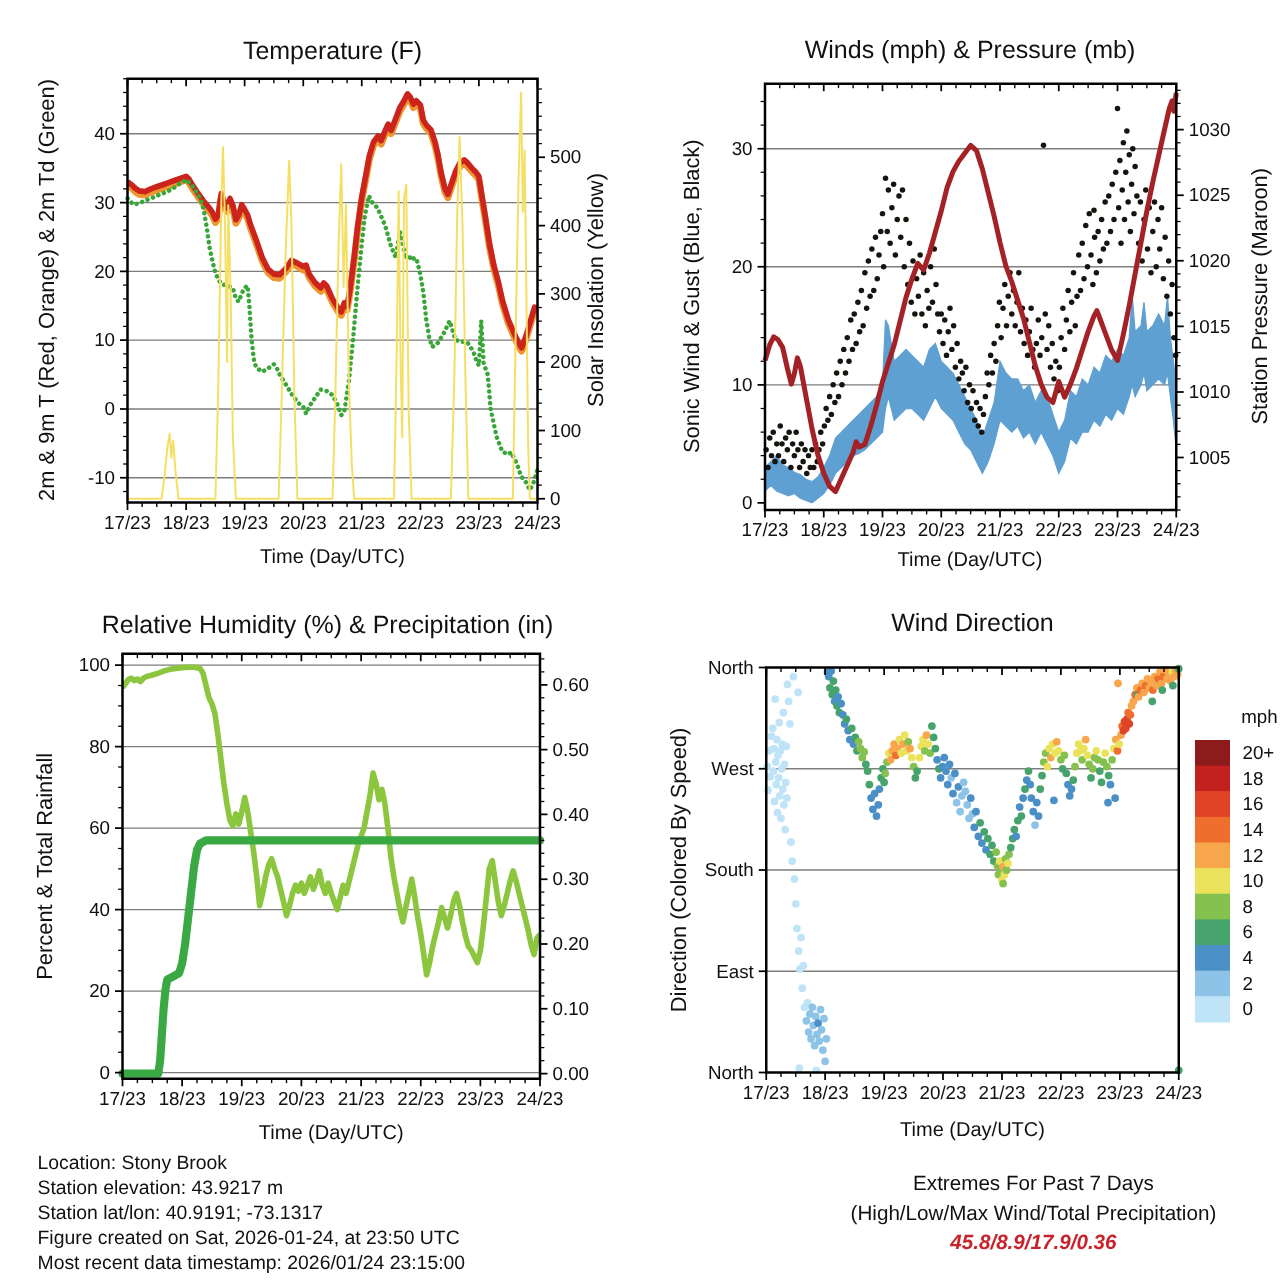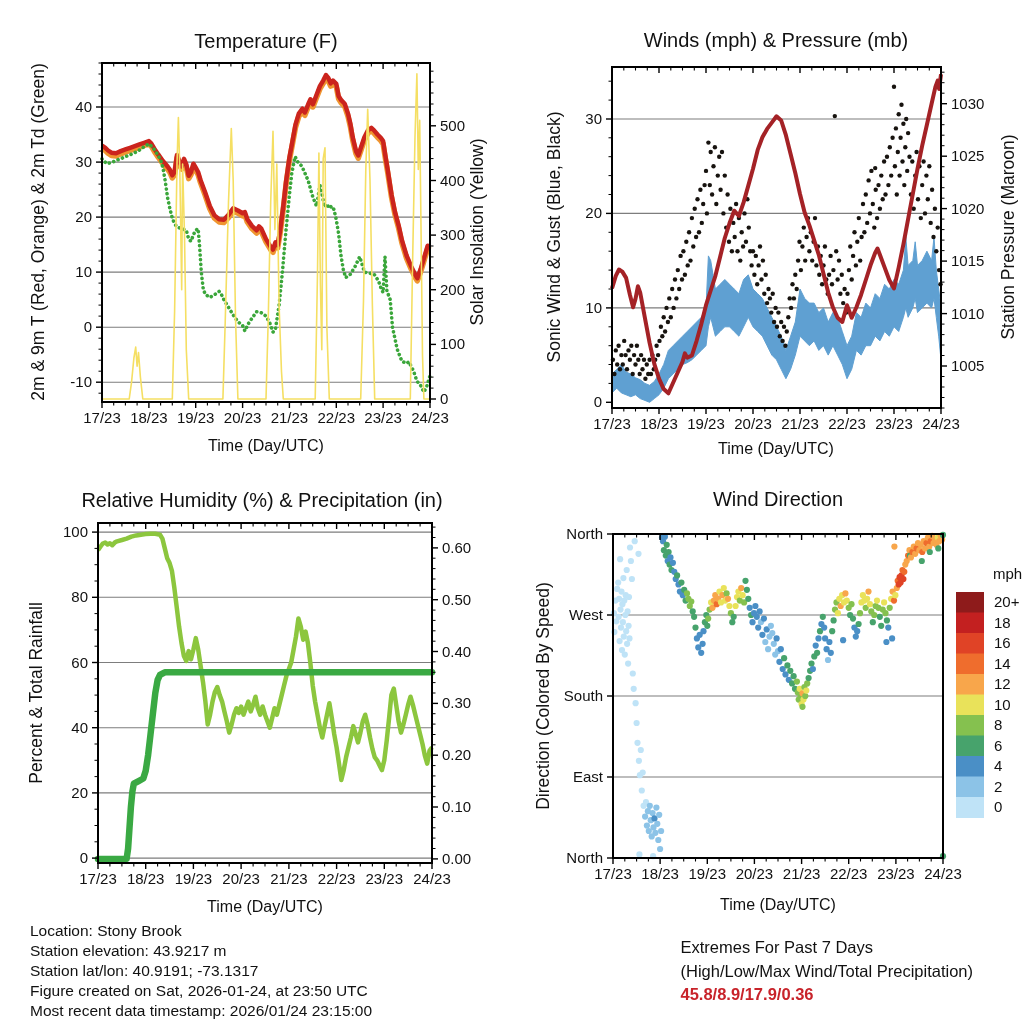--- a/index.html
+++ b/index.html
@@ -4,21 +4,21 @@
 <style>
   html,body{margin:0;padding:0;background:#fff;}
   #stage{position:relative;width:1024px;height:1024px;background:#fff;overflow:hidden;
          font-family:"Liberation Sans",sans-serif;color:#111;}
   #chart-canvas{position:absolute;left:0;top:0;}
   .chart-title{position:absolute;transform:translateX(-50%);font-size:20px;white-space:nowrap;text-align:right;}
   .xlab{position:absolute;transform:translateX(-50%);font-size:16px;white-space:nowrap;}
   .ylab{position:absolute;transform:translate(-50%,-50%) rotate(-90deg);font-size:17.5px;white-space:nowrap;}
   .mph{position:absolute;font-size:15px;}
   .footer-left{position:absolute;left:30px;top:921px;font-size:15.5px;line-height:20px;}
-  .footer-right{position:absolute;right:51px;top:936px;font-size:16.5px;line-height:23.5px;text-align:left;}
+  .footer-right{position:absolute;right:51px;top:936px;font-size:16.5px;line-height:23.5px;text-align:center;}
   .footer-right .extremes{font-weight:bold;}
   svg text{font-family:"Liberation Sans",sans-serif;font-size:15px;fill:#111;}
 </style>
 </head>
 <body>
 
 <div id="stage">
   <svg id="chart-canvas" width="1024" height="1024">
       <g>
         <line x1="102.0" y1="382.2" x2="430.0" y2="382.2" stroke="#7d7d7d" stroke-width="1.1"></line>
@@ -1136,15 +1136,15 @@
     <div>Location: Stony Brook</div>
     <div>Station elevation: 43.9217 m</div>
     <div>Station lat/lon: 40.9191; -73.1317</div>
     <div>Figure created on Sat, 2026-01-24, at 23:50 UTC</div>
     <div>Most recent data timestamp: 2026/01/24 23:15:00</div>
   </div>
 
   <div class="footer-right">
     <div>Extremes For Past 7 Days</div>
     <div>(High/Low/Max Wind/Total Precipitation)</div>
-    <div class="extremes" id="extremes-value" style="color: rgb(200, 35, 42);">45.8/8.9/17.9/0.36</div>
+    <div class="extremes" id="extremes-value" style="color: rgb(200, 35, 42); font-style: italic;">45.8/8.9/17.9/0.36</div>
   </div>
 </div>
 
 </body></html>

